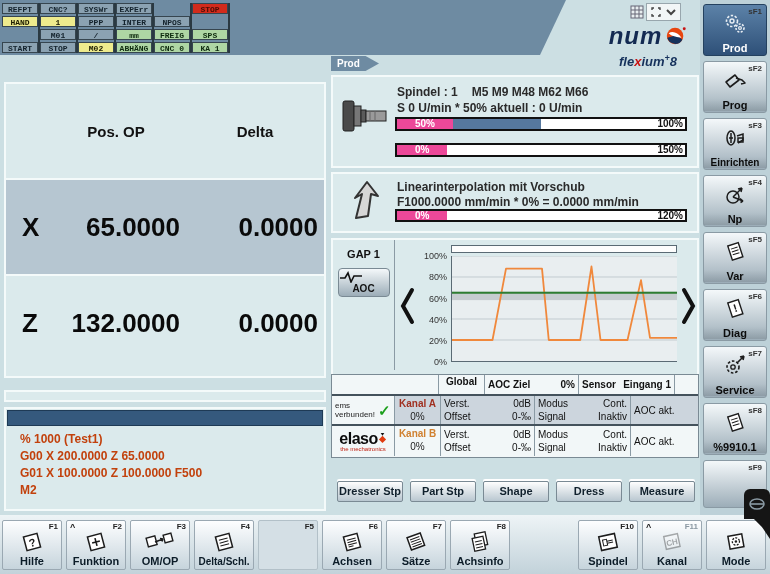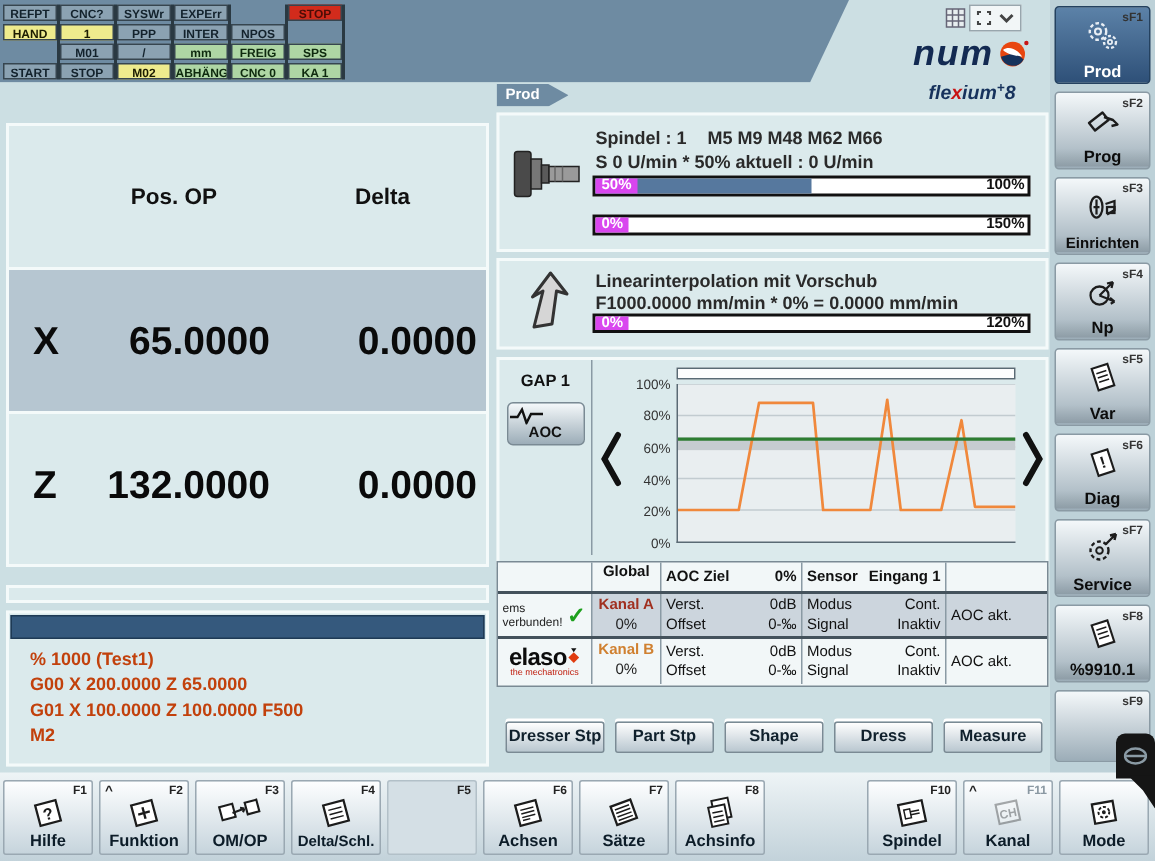--- a/index.html
+++ b/index.html
@@ -7,21 +7,21 @@
   body { font-family:"Liberation Sans", sans-serif; background:#ccdfe3; position:relative; overflow:hidden; }
   .abs { position:absolute; }
 
   
   #top-band { left:0; top:0; width:566px; height:55px; background:#6e8ba2;
               clip-path:polygon(0 0,566px 0,540px 55px,0 55px); }
   #status-grid { left:2px; top:3px; width:230px; height:50px;
     background:repeating-linear-gradient(90deg, transparent 0 36px, #2a3942 36px 38px); }
   .scell { position:absolute; width:36px; height:11px; font-size:8px; font-weight:bold;
     color:#13222c; text-align:center; line-height:11px; background:#8ba2b2;
-    border:1px solid #36454f; overflow:hidden; }
+    border:1px solid #36454f; overflow:hidden;font-family:Liberation Mono, monospace; }
   .scell.yellow { background:#eeeb8d; color:#1c1c00; }
   .scell.green  { background:#aed6a4; color:#0e2a0e; }
   .scell.red    { background:#d22b1c; color:#4d0d06; }
   .scell.empty  { background:transparent; border:none; }
 
   #win-controls { left:630px; top:3px; height:18px; display:flex; align-items:center; gap:2px; }
   #win-controls .wc-box { display:flex; align-items:center; gap:3px; background:#f2f6f7;
     border:1px solid #98a6ad; padding:1px 3px; height:18px; }
 
   #num-logo { left:598px; top:22px; width:100px; height:28px; display:flex; align-items:center; justify-content:center; gap:3px; }
@@ -56,22 +56,22 @@
   #program-lines .pl { font-size:12px; font-weight:bold; color:#c2410c; line-height:17px; white-space:pre; }
 
   
   #spindle-panel { left:331px; top:75px; width:368px; height:93px; }
   #spindle-icon { position:absolute; left:8px; top:18px; }
   .sp-line1 { position:absolute; left:64px; top:8px; font-size:12px; font-weight:bold; color:#2a2a2a; }
   .sp-line1 .mcodes { margin-left:14px; }
   .sp-line2 { position:absolute; left:64px; top:24px; font-size:12px; font-weight:bold; color:#2a2a2a; }
   .bar { position:absolute; height:14px; background:#fff; border:2px solid #111; }
   .bar .fill { position:absolute; left:0; top:0; bottom:0; background:#56789e; }
-  .bar .bl { position:absolute; left:0; top:0; bottom:0; background:#d946ef; color:#fff;
-    font-size:10px; font-weight:bold; line-height:10px; padding:0 4px; display:flex; align-items:center; }
+  .bar .bl { position:absolute; left:0; top:0; bottom:0; background:#ec4899; color:#fff;
+    font-size:10px; font-weight:bold; line-height:10px; padding:0 18px; display:flex; align-items:center; }
   .bar .br { position:absolute; right:2px; top:0; font-size:10px; font-weight:bold; color:#111; line-height:10px; }
 
   
   #feed-panel { left:331px; top:172px; width:368px; height:61px; }
   #feed-icon { position:absolute; left:14px; top:6px; }
   .fd-line1 { position:absolute; left:64px; top:6px; font-size:12px; font-weight:bold; color:#2a2a2a; }
   .fd-line2 { position:absolute; left:64px; top:21px; font-size:12px; font-weight:bold; color:#2a2a2a; }
 
   
   #aoc-panel { left:331px; top:238px; width:368px; height:140px; }
@@ -85,21 +85,21 @@
   #chart-topbar { position:absolute; left:30px; top:3px; width:226px; height:8px; background:#fdfdfd; border:1px solid #5a6a74; }
   .ylab { position:absolute; width:26px; text-align:right; font-size:9px; color:#333; }
   #gap-chart { position:absolute; left:30px; top:14px; width:226px; height:106px; background:#e9eef0;
     border-left:1px solid #5a6a74; border-bottom:1px solid #5a6a74; }
 
   
   #aoc-table { left:331px; top:374px; width:368px; height:84px; background:#f2f7f8; border:1px solid #7a8a94; }
   .trow { display:grid; grid-template-columns:62px 46px 94px 96px 66px; }
   .trow > div { border-left:1px solid #8a9aa4; padding:1px 3px; overflow:hidden; }
   .trow > div:first-child { border-left:none; }
-  #t-head { height:21px; border-bottom:2px solid #44525c; font-size:10px; font-weight:bold; color:#111; }
+  #t-head { height:21px; border-bottom:2px solid #44525c; font-size:10px; font-weight:bold; color:#111;padding-left:44px; }
   #t-head .split { display:flex; justify-content:space-between; align-items:center; }
   #t-head .c { text-align:center; }
   .drow { height:30px; font-size:10px; color:#111; }
   .drow.ra { background:#ccd5dd; border-bottom:2px solid #44525c; }
   .kan { text-align:center; font-weight:bold; line-height:13px; }
   .kan .pct { font-weight:normal; color:#222; }
   .kv { display:flex; flex-direction:column; justify-content:center; height:100%; }
   .kv .r { display:flex; justify-content:space-between; line-height:13px; }
   .aocakt { display:flex; align-items:center; }
   #ems-cell { display:flex; align-items:center; gap:3px; font-size:8px; line-height:9px; color:#222; }

